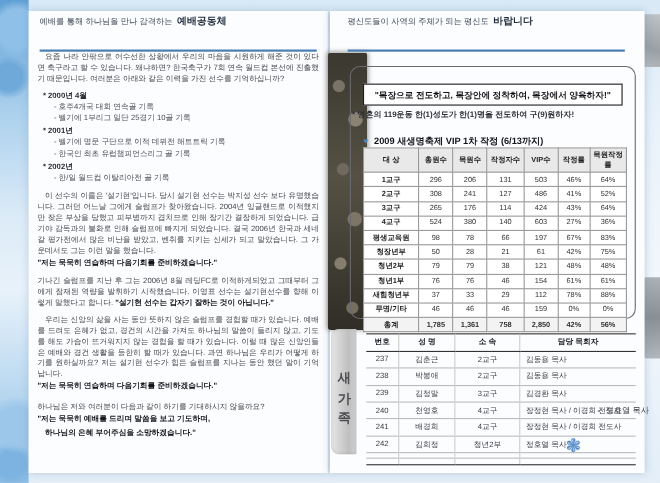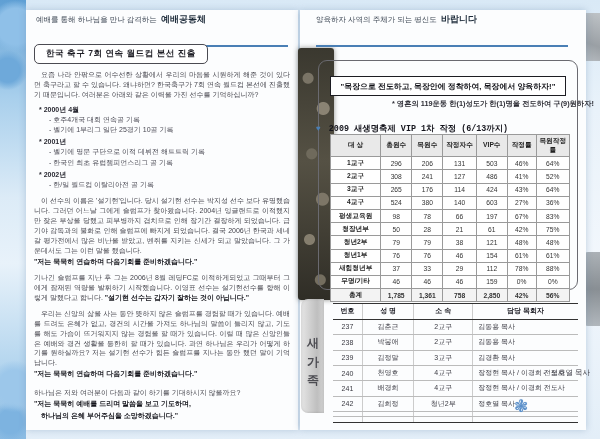--- a/index.html
+++ b/index.html
@@ -61,24 +61,24 @@
 
   
   .frame { position:absolute; left:318px; top:60px; width:260px; height:230px;
            border:1.2px solid #6a6a70; border-radius:9px; }
   .r-title { position:absolute; left:318px; top:51px; width:260px; text-align:center; }
   .r-title .wrap { background:#fcfdfe; padding:0 7px; }
   .r-title .big { font-size:11.5px; font-weight:bold; color:#16161e; letter-spacing:.3px; }
   .r-title .sm  { font-size:8px;  font-weight:bold; color:#16161e; }
   .slogan { position:absolute; left:330px; top:76px; width:236px; border:1.6px solid #1c1c22; background:#fff;
             padding:3.5px 2px; text-align:center; font-size:7.9px; font-weight:bold; color:#101016; }
-  .note { position:absolute; left:348px; font-size:7.3px; color:#2e2e36;padding-left:44px; }
+  .note { position:absolute; left:320px; font-size:7.3px; color:#2e2e36; }
   .note.n1 { top:99px;  font-weight:bold; }
   .note.n2 { top:110px; }
-  .tbl-title { position:absolute; left:316px; top:123px; font-size:8.4px; font-weight:bold; color:#14141c;font-family:Liberation Mono, monospace; }
+  .tbl-title { position:absolute; left:330px; top:123px; font-size:8.4px; font-weight:bold; color:#14141c; }
   .tbl-title .ico { color:#4a7fb5; font-size:8px; margin-right:3px; }
 
   table.vip { position:absolute; left:330px; top:134px; width:240px; border-collapse:collapse;
               table-layout:fixed; font-size:6.7px; color:#333; background:#fff; }
   table.vip th, table.vip td { border:0.8px solid #9a9a9a; padding:1.6px 1px; text-align:center; }
   table.vip th { background:#e9e9e9; font-weight:bold; color:#222; }
   table.vip td.lbl { font-weight:bold; color:#222; }
   table.vip tr.total td { font-weight:bold; background:#f3f3f3; border-top:1.4px solid #555; }
 
   .nf-tab { position:absolute; left:301px; top:299px; width:23px; height:114px;
@@ -110,26 +110,25 @@
 
   <div class="page left"></div>
   <div class="page right"></div>
   <div class="spine-photo"></div>
 
   <div class="hdr l">
     <span>예배를 통해 하나님을 만나 감격하는</span>
     <span class="bold">예배공동체</span>
   </div>
   <div class="hdr r">
-    <span>양육하자 사역의 주체가 되는 평신도</span>
+    <span>평신도들이 사역의 주체가 되는 평신도</span>
     <span class="bold">바랍니다</span>
   </div>
 
   <div class="article">
-    <div class="title-box">한국 축구 7회 연속 월드컵 본선 진출</div>
     <div class="para">요즘 나라 안팎으로 어수선한 상황에서 우리의 마음을 시원하게 해준 것이 있다면 축구라고 할 수 있습니다. 왜냐하면? 한국축구가 7회 연속 월드컵 본선에 진출했기 때문입니다. 여러분은 아래와 같은 이력을 가진 선수를 기억하십니까?</div>
     <div class="bullets">
       <div class="b-year">* 2000년 4월</div>
       <div class="b-item">- 호주4개국 대회 연속골 기록</div>
       <div class="b-item">- 벨기에 1부리그 일단 25경기 10골 기록</div>
       <div class="b-year">* 2001년</div>
       <div class="b-item">- 벨기에 명문 구단으로 이적 데뷔전 해트트릭 기록</div>
       <div class="b-item">- 한국인 최초 유럽챔피언스리그 골 기록</div>
       <div class="b-year">* 2002년</div>
       <div class="b-item">- 한/일 월드컵 이탈리아전 골 기록</div>

